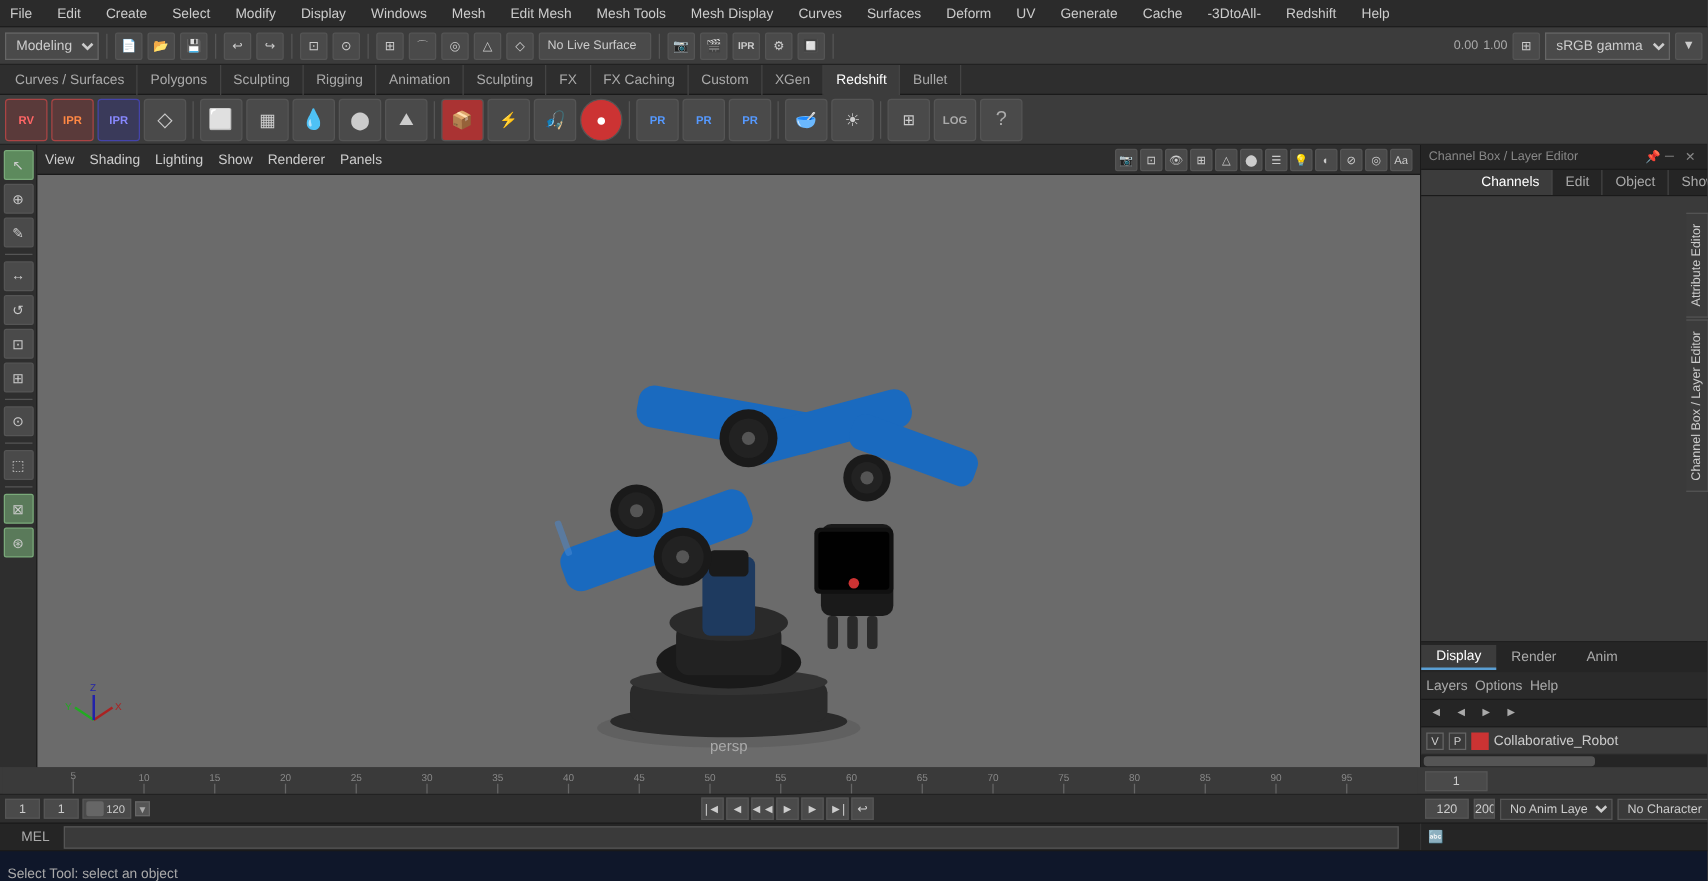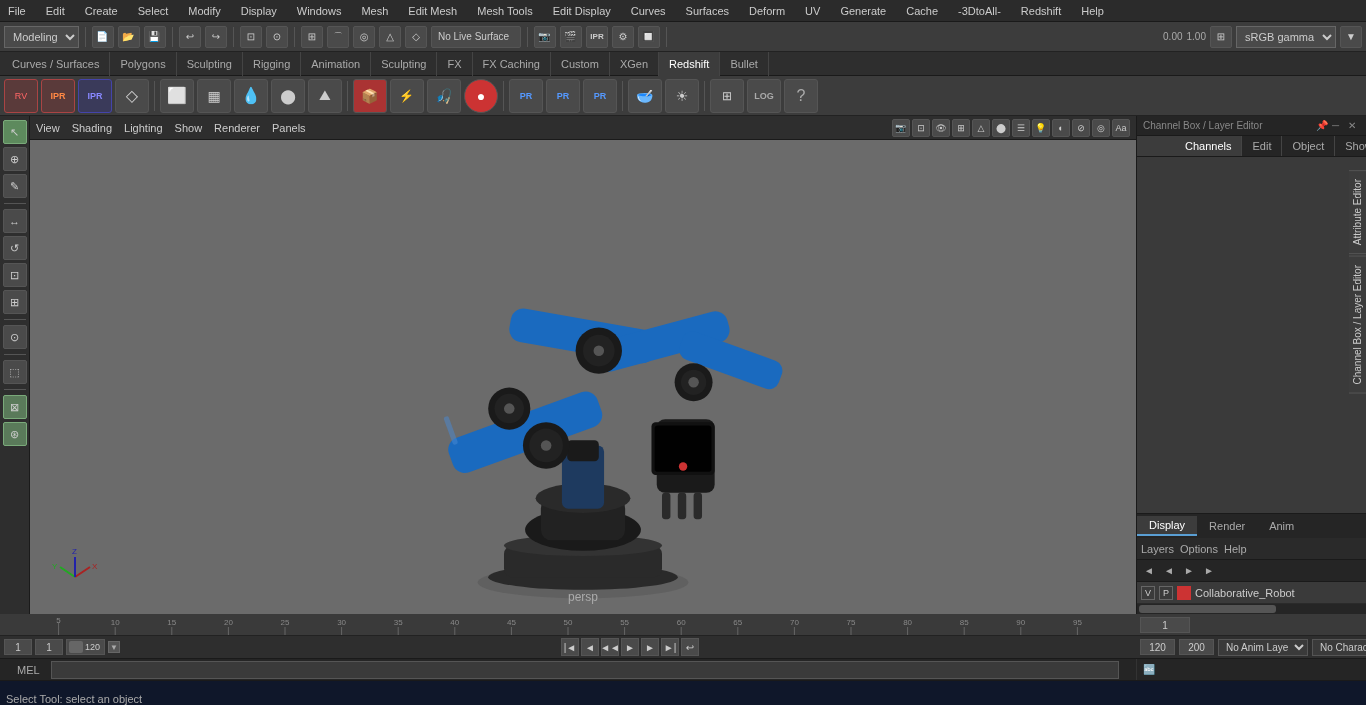--- a/index.html
+++ b/index.html
@@ -535,21 +535,21 @@
     <div class="menu-item">File</div>
     <div class="menu-item">Edit</div>
     <div class="menu-item">Create</div>
     <div class="menu-item">Select</div>
     <div class="menu-item">Modify</div>
     <div class="menu-item">Display</div>
     <div class="menu-item">Windows</div>
     <div class="menu-item">Mesh</div>
     <div class="menu-item">Edit Mesh</div>
     <div class="menu-item">Mesh Tools</div>
-    <div class="menu-item">Edit Display</div>
+    <div class="menu-item">Mesh Display</div>
     <div class="menu-item">Curves</div>
     <div class="menu-item">Surfaces</div>
     <div class="menu-item">Deform</div>
     <div class="menu-item">UV</div>
     <div class="menu-item">Generate</div>
     <div class="menu-item">Cache</div>
     <div class="menu-item">-3DtoAll-</div>
     <div class="menu-item">Redshift</div>
     <div class="menu-item">Help</div>
   </div>
@@ -602,21 +602,21 @@
     <div class="shelf-tab">FX</div>
     <div class="shelf-tab">FX Caching</div>
     <div class="shelf-tab">Custom</div>
     <div class="shelf-tab">XGen</div>
     <div class="shelf-tab active">Redshift</div>
     <div class="shelf-tab">Bullet</div>
   </div>
 
   <div class="shelf-icons">
     <div class="shelf-icon-btn" style="background:#5a3a3a;border-color:#aa4444;">
-      <span style="font-size:9px;font-weight:normal;color:#ff6666;">RV</span>
+      <span style="font-size:9px;font-weight:bold;color:#ff6666;">RV</span>
     </div>
     <div class="shelf-icon-btn" style="background:#5a3a3a;border-color:#aa4444;">
       <span style="font-size:9px;font-weight:bold;color:#ff8844;">IPR</span>
     </div>
     <div class="shelf-icon-btn" style="background:#3a3a5a;border-color:#4444aa;">
       <span style="font-size:9px;font-weight:bold;color:#8888ff;">IPR</span>
     </div>
     <div class="shelf-icon-btn">
       <span style="font-size:16px;">◇</span>
     </div>
@@ -937,21 +937,21 @@
         <div class="playback-btn">◄</div>
         <div class="playback-btn">◄◄</div>
         <div class="playback-btn">►</div>
         <div class="playback-btn">►</div>
         <div class="playback-btn">►|</div>
         <div class="playback-btn">↩</div>
       </div>
 
       <div class="tl-right-fields">
         <input type="text" class="tl-range-field" value="120" style="width: 35px;">
-        <input type="text" class="tl-range-field" value="200" style="width: 35px;">
+        <input type="text" class="tl-range-field" value="200" style="width: 17px;">
         <select class="anim-layer-field" style="font-size:10px;width:90px;">
           <option>No Anim Layer</option>
         </select>
         <select class="char-set-field" style="font-size:10px;width:90px;">
           <option>No Character Set</option>
         </select>
 
       </div>
     </div>
   </div>

